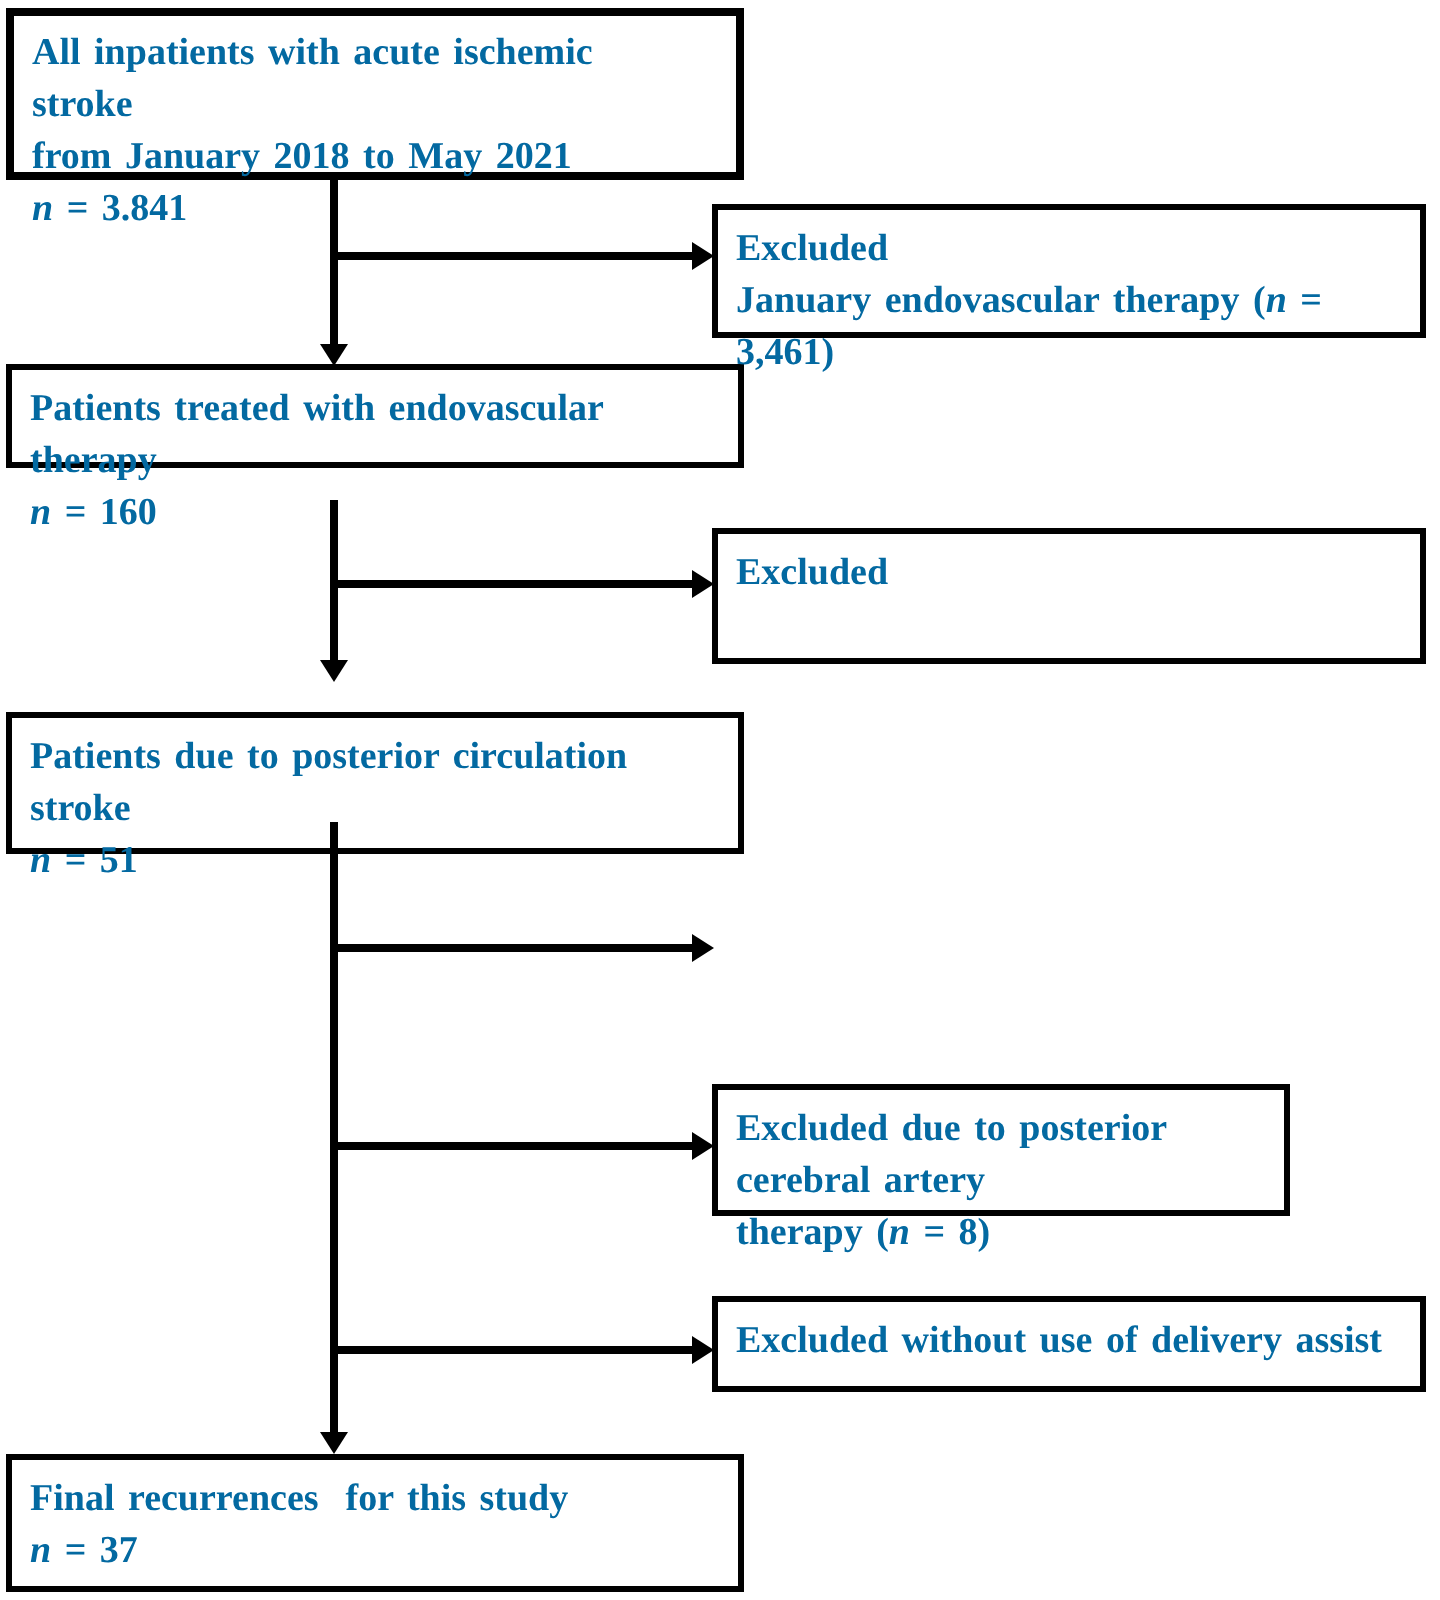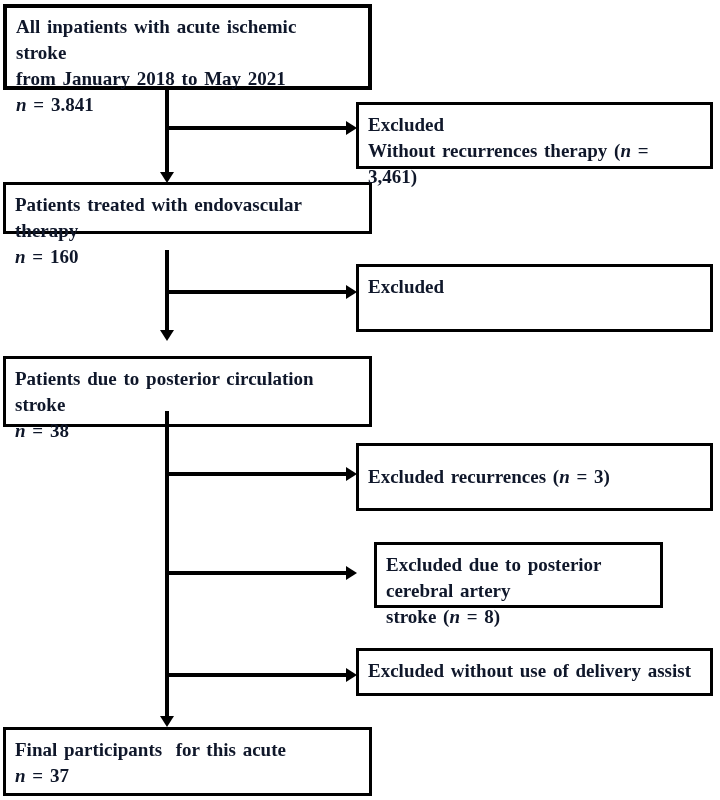--- a/index.html
+++ b/index.html
@@ -3,21 +3,21 @@
 <meta charset="utf-8">
 <style>
   * { margin: 0; padding: 0; box-sizing: border-box; }
   html, body { background: #ffffff; }
   .canvas {
     position: relative;
     width: 720px;
     height: 800px;
     background: #ffffff;
     font-family: "Liberation Serif", "DejaVu Serif", serif;
-    color: #0f172a;
+    color: #0369a1;
     overflow: hidden;
   }
   .box {
     position: absolute;
     background: #ffffff;
     border: 3px solid #000000;
     font-weight: 700;
     font-size: 19px;
     line-height: 26px;
     padding: 7px 9px 4px 9px;
@@ -41,27 +41,26 @@
     border-left: 11px solid #000000;
   }
 </style>
 </head>
 <body>
 
 <div class="canvas">
 
   <div class="box thick" style="left:3px; top:4px; width:369px; height:86px;"><div><span>All inpatients with acute ischemic  stroke</span></div><div><span>from January 2018 to May 2021</span></div><div><i>n</i><span> = 3.841</span></div></div>
   <div class="box" style="left:3px; top:182px; width:369px; height:52px;"><div><span>Patients treated with endovascular therapy</span></div><div><i>n</i><span> = 160</span></div></div>
-  <div class="box" style="left:3px; top:356px; width:369px; height:71px;"><div><span>Patients due to posterior circulation stroke</span></div><div><i>n</i><span> = 38</span></div></div>
-  <div class="box" style="left:3px; top:727px; width:369px; height:69px;"><div><span>Final participants  for this acute</span></div><div><i>n</i><span> = 37</span></div></div>
+  <div class="box" style="left:3px; top:356px; width:369px; height:71px;"><div><span>Patients due to posterior circulation stroke</span></div><div><i>n</i><span> = 51</span></div></div>
+  <div class="box" style="left:3px; top:727px; width:369px; height:69px;"><div><span>Final recurrences  for this study</span></div><div><i>n</i><span> = 37</span></div></div>
 
-  <div class="box" style="left:356px; top:102px; width:357px; height:67px;"><div><span>Excluded</span></div><div><span>Without recurrences therapy (</span><i>n</i><span> = 3,461)</span></div></div>
+  <div class="box" style="left:356px; top:102px; width:357px; height:67px;"><div><span>Excluded</span></div><div><span>January endovascular therapy (</span><i>n</i><span> = 3,461)</span></div></div>
   <div class="box" style="left:356px; top:264px; width:357px; height:68px;"><div><span>Excluded</span></div></div>
-  <div class="box center-v" style="left:356px; top:443px; width:357px; height:68px;"><div><span>Excluded recurrences (</span><i>n</i><span> = 3)</span></div></div>
-  <div class="box" style="left:374px; top:542px; width:289px; height:66px;"><div><span>Excluded due to posterior cerebral artery</span></div><div><span>stroke (</span><i>n</i><span> = 8)</span></div></div>
+  <div class="box" style="left:356px; top:542px; width:289px; height:66px;"><div><span>Excluded due to posterior cerebral artery</span></div><div><span>therapy (</span><i>n</i><span> = 8)</span></div></div>
   <div class="box" style="left:356px; top:648px; width:357px; height:48px;"><div><span>Excluded without use of delivery assist</span></div></div>
 
   <div class="conn" style="left:165px; top:90px; width:4px; height:84px;"></div>
   <div class="arrow-down" style="left:160px; top:172px;"></div>
 
   <div class="conn" style="left:165px; top:250px; width:4px; height:81px;"></div>
   <div class="arrow-down" style="left:160px; top:330px;"></div>
 
   <div class="conn" style="left:165px; top:411px; width:4px; height:307px;"></div>
   <div class="arrow-down" style="left:160px; top:716px;"></div>

